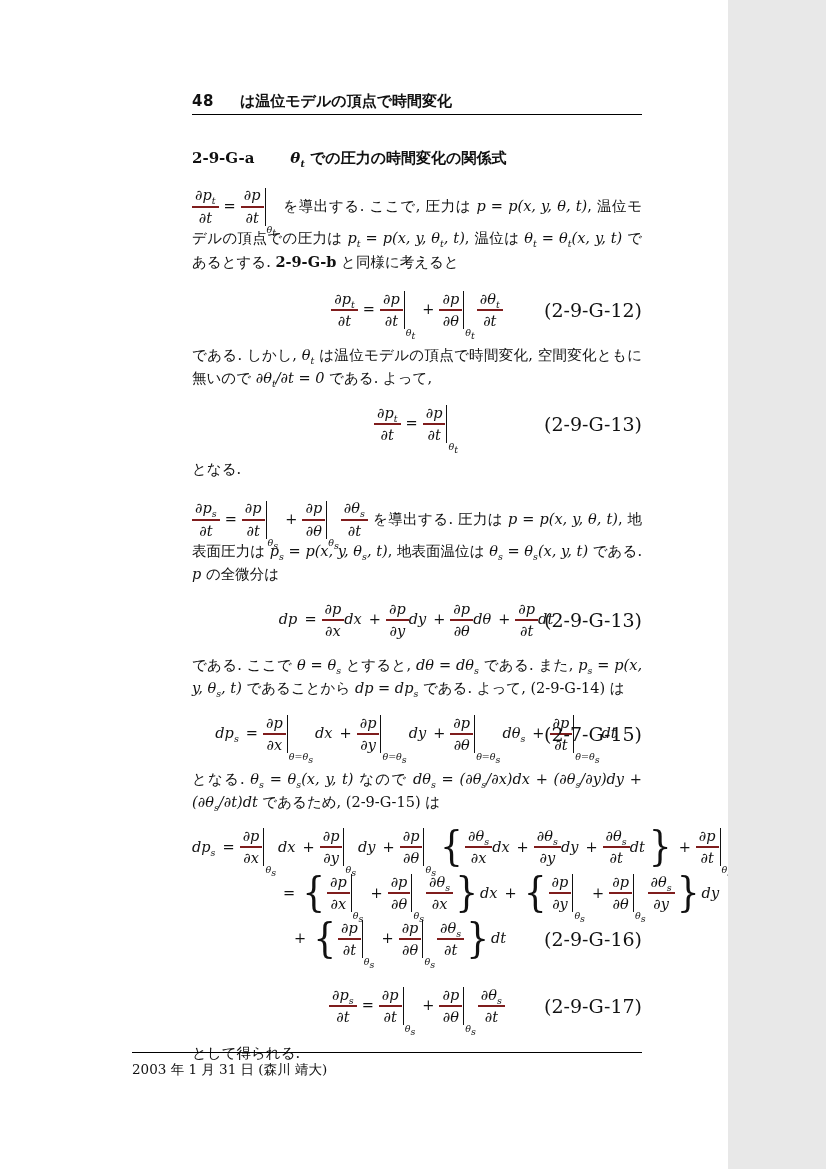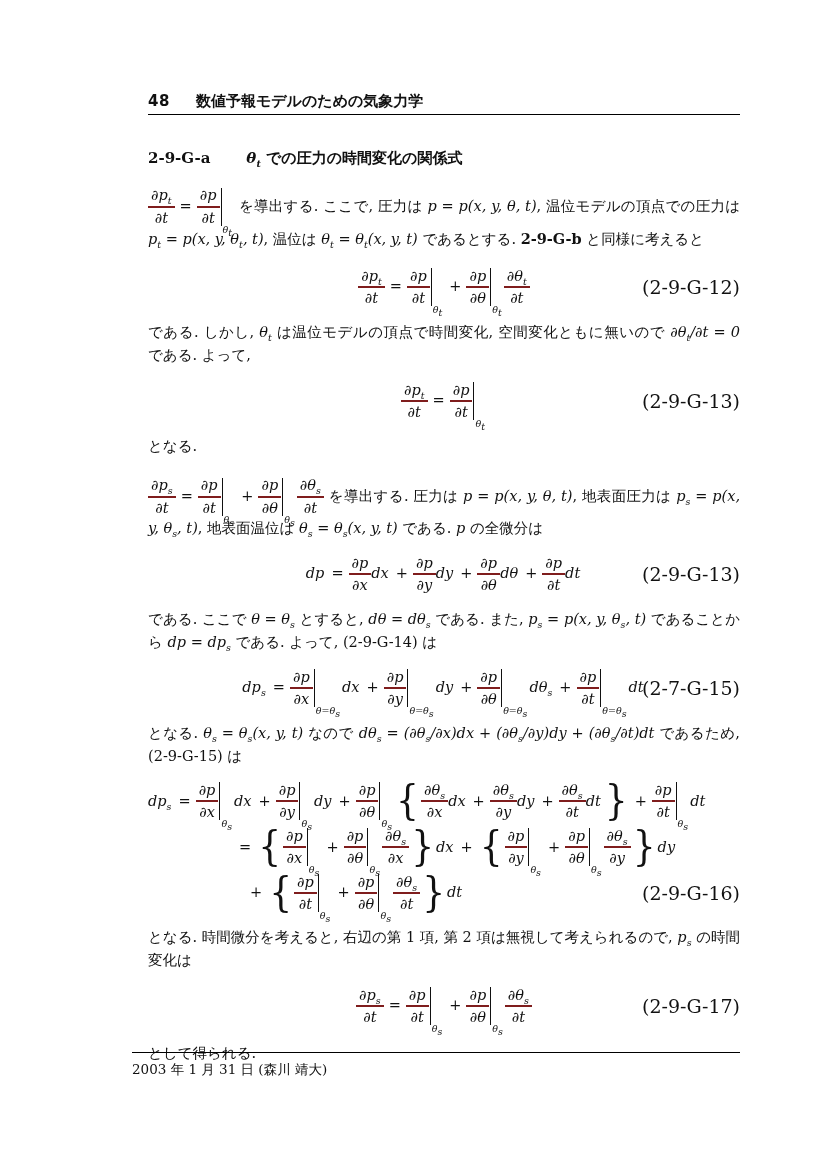--- a/index.html
+++ b/index.html
@@ -1,22 +1,23 @@
 <!DOCTYPE html>
 <html><head>
 <meta charset="utf-8">
 <style>
   html,body{margin:0;padding:0;background:#e8e8e8;}
   .page{
     position:relative;
-    width:826px;height:1169px;
+    width:684px;height:1169px;
     background:#ffffff;
     color:#111;
     font-family:"DejaVu Serif","Liberation Serif",serif;
     overflow:hidden;
+    padding-left:44px;
   }
   .content{padding:92px 86px 0 148px;}
 
   
   .hrow{display:flex;align-items:baseline;font-family:"DejaVu Sans","Liberation Sans",sans-serif;font-weight:bold;font-size:15px;}
   .pageno{letter-spacing:.5px;}
   .booktitle{margin-left:26px;}
   .chaptitle{margin-left:auto;}
   .hrule{border-top:1.5px solid #000;margin-top:3px;}
 
@@ -61,21 +62,21 @@
   .fdate{margin-top:8px;font-size:13.5px;}
 </style>
 </head>
 <body>
 
 <div class="page">
   <div class="content">
 
     <div class="hrow">
       <span class="pageno">48</span>
-      <span class="booktitle">数値予報モデルのための気象力学</span>
+      <span class="booktitle">は温位モデルの頂点で時間変化</span>
     </div>
     <div class="hrule"></div>
 
     <div class="sec-heading">
       <span class="sec-num">2-9-G-a</span><span class="sec-title"><span class="mi">θ<sub class="ss">t</sub></span><span class="jp"> での圧力の時間変化の関係式</span></span>
     </div>
 
     <p class="para" style="margin-top:18px;"><span class="frac"><span class="num">∂p<sub class="ss">t</sub></span><span class="den">∂t</span></span><span class="op">=</span><span class="frac"><span class="num">∂p</span><span class="den">∂t</span></span><span class="ebar">
           <span class="ebl"></span>
           <span class="ebs ss">θ<sub class="ss">t</sub></span>
@@ -268,21 +269,20 @@
               <span class="ebs ss">θ<sub class="ss">s</sub></span>
             </span><span class="op">+</span><span class="frac"><span class="num">∂p</span><span class="den">∂θ</span></span><span class="ebar">
               <span class="ebl"></span>
               <span class="ebs ss">θ<sub class="ss">s</sub></span>
             </span><span class="frac"><span class="num">∂θ<sub class="ss">s</sub></span><span class="den">∂t</span></span><span class="bigb">}</span><span class="mi">dt</span></span>
         <span class="eqlabel">(2-9-G-16)</span>
       </div>
     </div>
     <div class="sp10"></div>
 
-    <p class="para"><span class="jp">となる. 時間微分を考えると, 右辺の第 1 項, 第 2 項は無視して考えられるので, </span><span class="mi">p<sub class="ss">s</sub></span><span class="jp"> の時間変化は</span></p>
 
     <div class="sp10"></div>
     <div class="eq">
       <span class="eqbody"><span class="frac"><span class="num">∂p<sub class="ss">s</sub></span><span class="den">∂t</span></span><span class="op">=</span><span class="frac"><span class="num">∂p</span><span class="den">∂t</span></span><span class="ebar">
             <span class="ebl"></span>
             <span class="ebs ss">θ<sub class="ss">s</sub></span>
           </span><span class="op">+</span><span class="frac"><span class="num">∂p</span><span class="den">∂θ</span></span><span class="ebar">
             <span class="ebl"></span>
             <span class="ebs ss">θ<sub class="ss">s</sub></span>
           </span><span class="frac"><span class="num">∂θ<sub class="ss">s</sub></span><span class="den">∂t</span></span></span>

